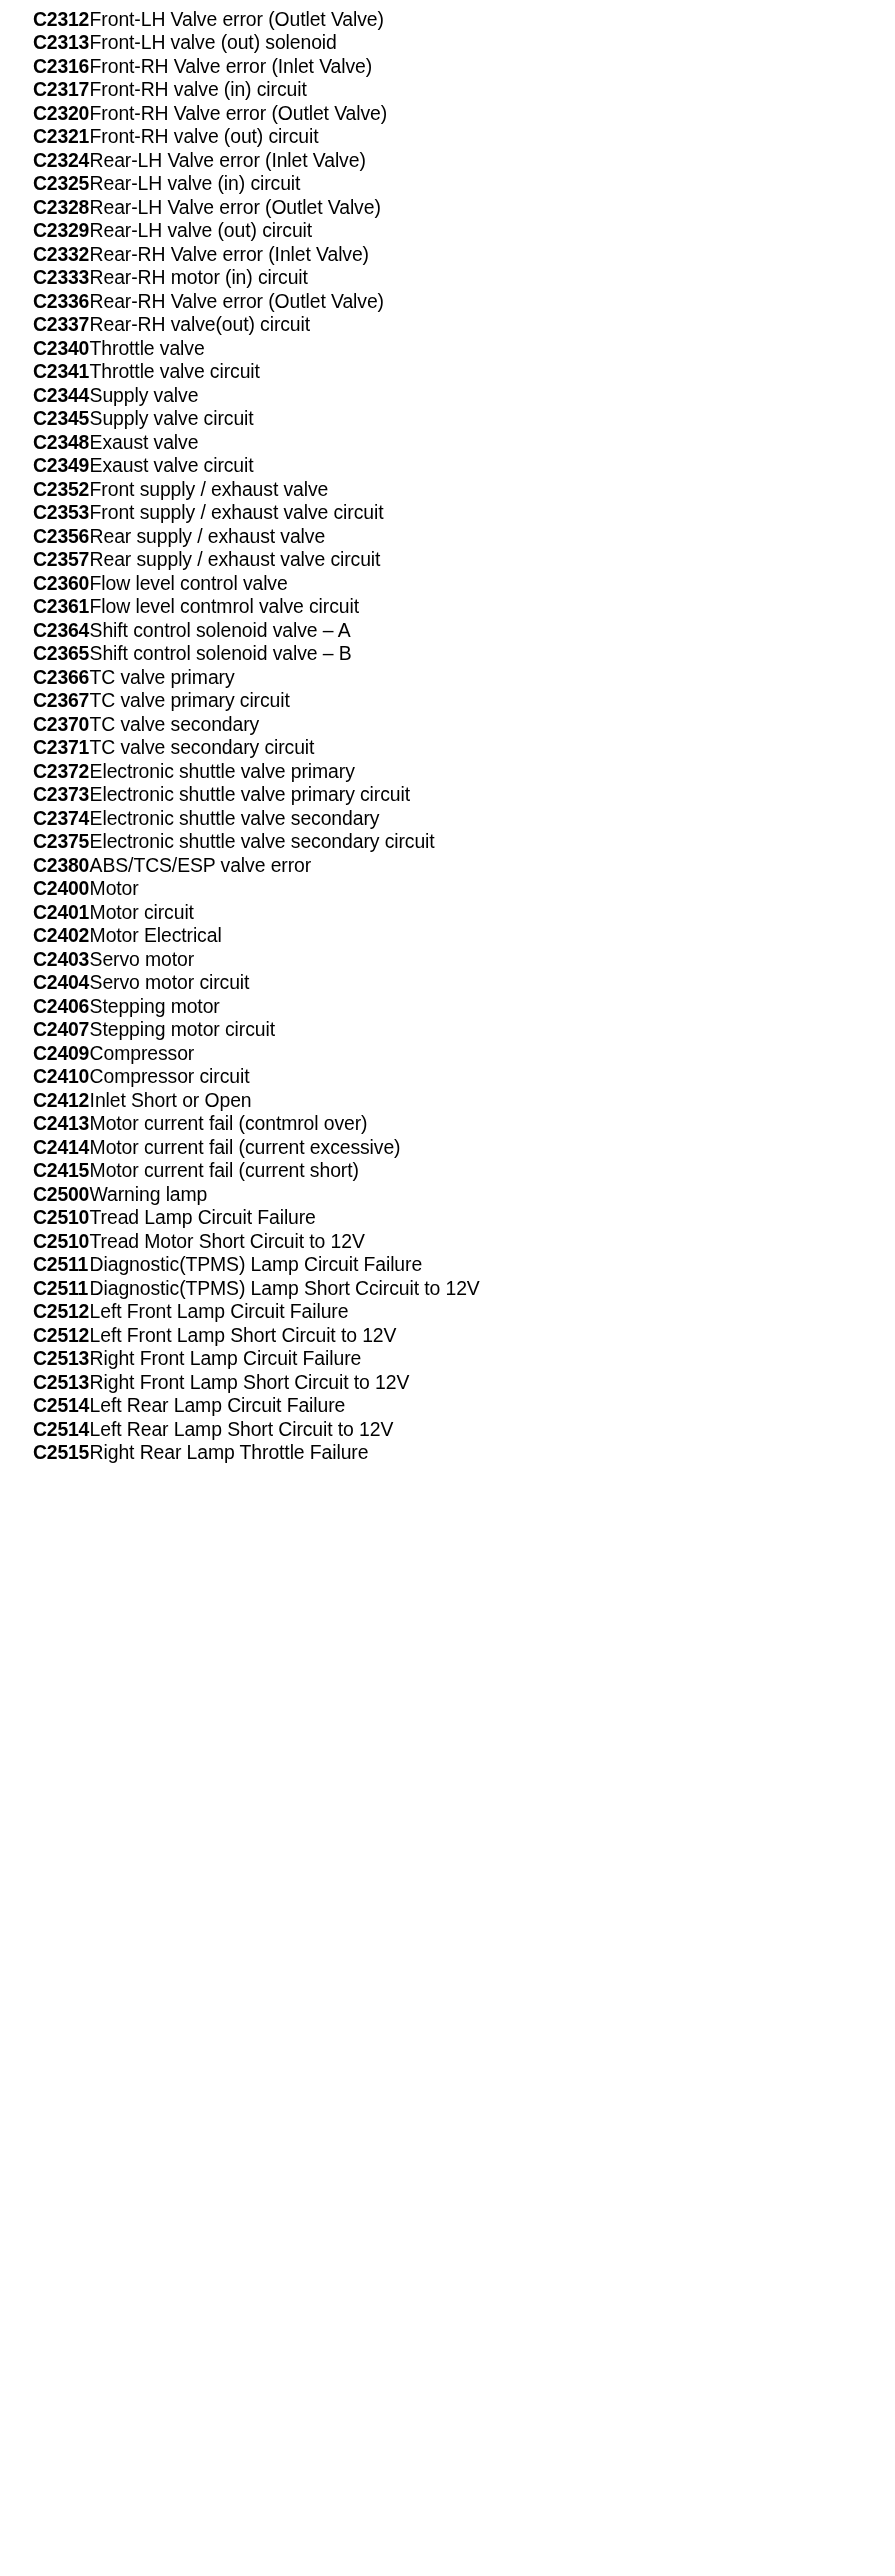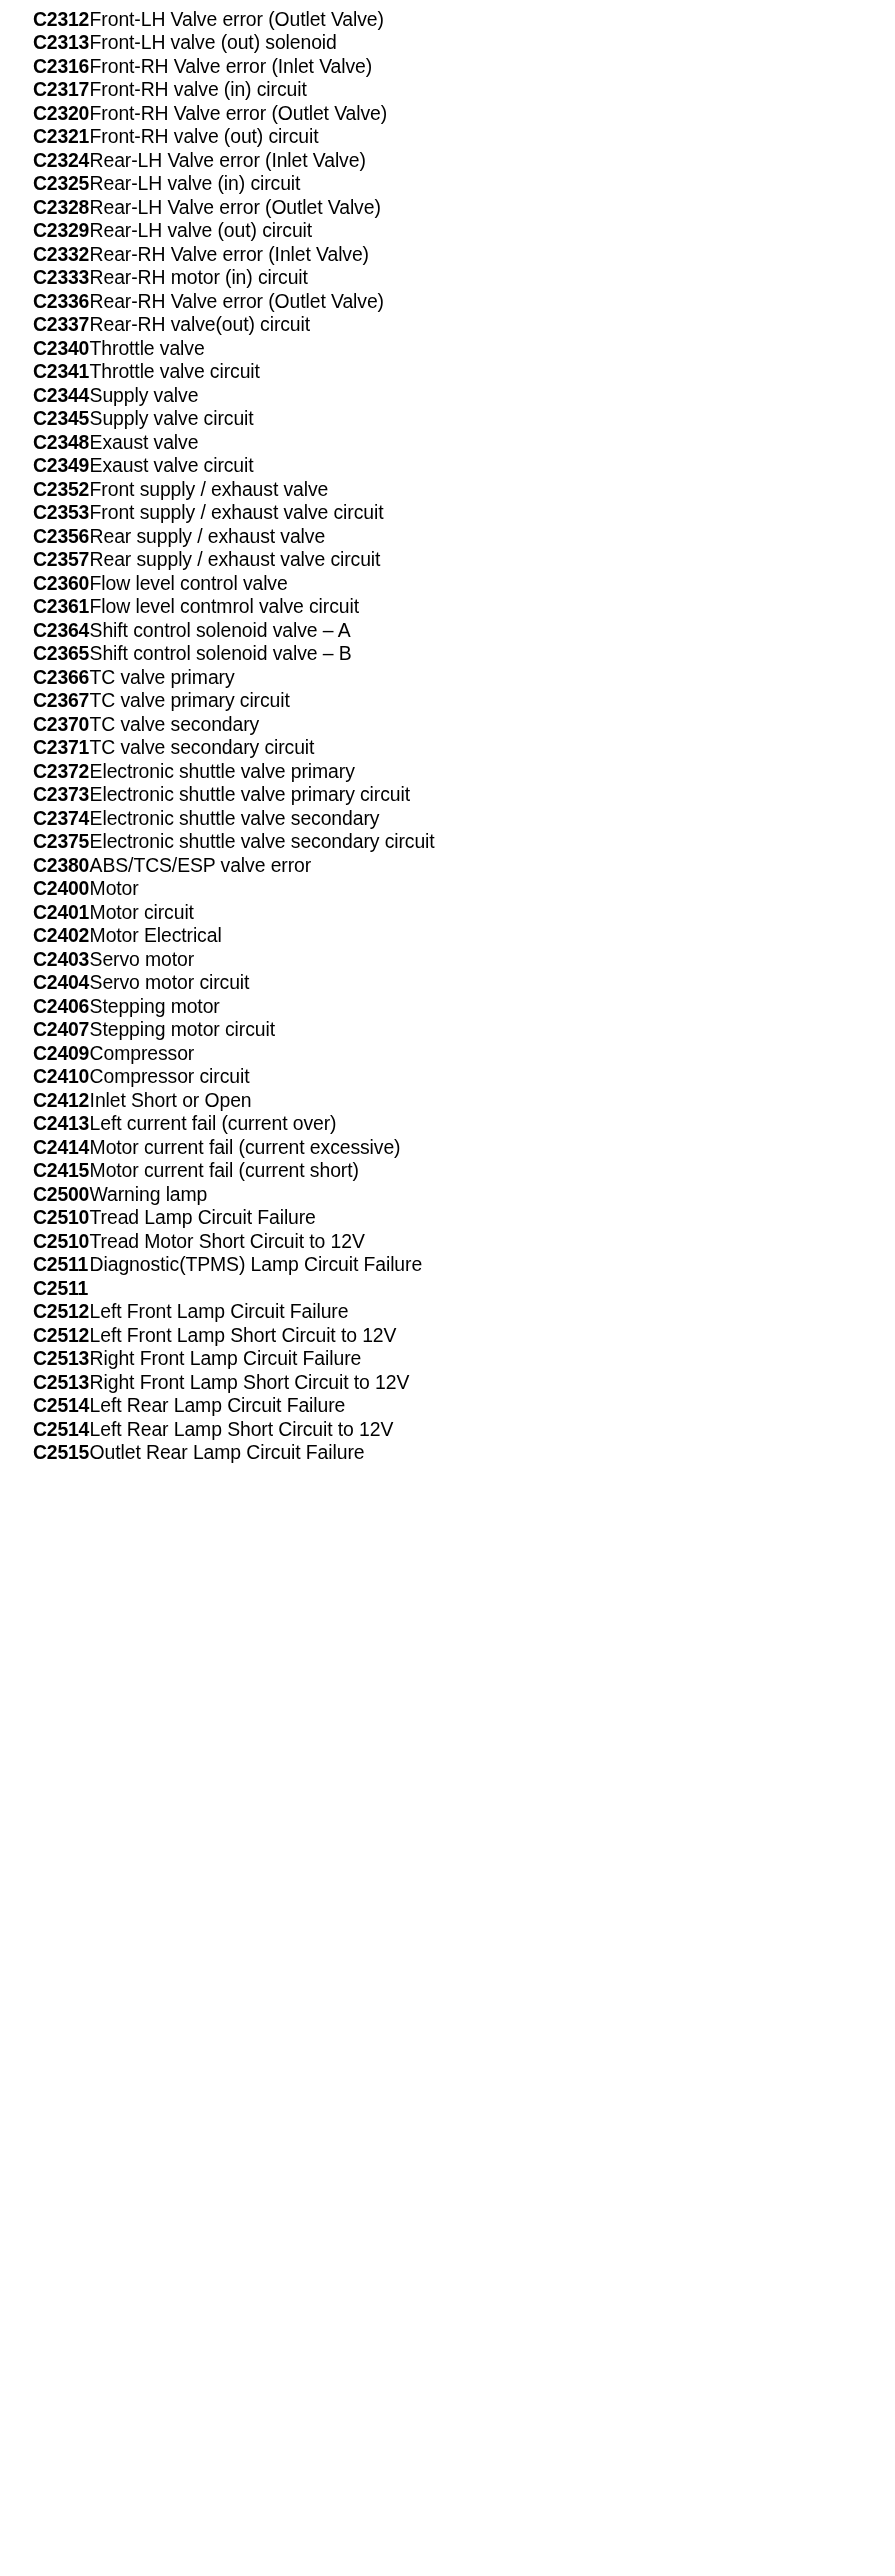--- a/index.html
+++ b/index.html
@@ -232,21 +232,21 @@
     <div class="code-row">
       <span class="code-id">C2410</span>
       <span class="code-desc">Compressor circuit</span>
     </div>
     <div class="code-row">
       <span class="code-id">C2412</span>
       <span class="code-desc">Inlet Short or Open</span>
     </div>
     <div class="code-row">
       <span class="code-id">C2413</span>
-      <span class="code-desc">Left current fail (current over)</span>
+      <span class="code-desc">Motor current fail (contmrol over)</span>
     </div>
     <div class="code-row">
       <span class="code-id">C2414</span>
       <span class="code-desc">Motor current fail (current excessive)</span>
     </div>
     <div class="code-row">
       <span class="code-id">C2415</span>
       <span class="code-desc">Motor current fail (current short)</span>
     </div>
     <div class="code-row">
@@ -260,20 +260,21 @@
     <div class="code-row">
       <span class="code-id">C2510</span>
       <span class="code-desc">Tread Motor Short Circuit to 12V</span>
     </div>
     <div class="code-row">
       <span class="code-id">C2511</span>
       <span class="code-desc">Diagnostic(TPMS) Lamp Circuit Failure</span>
     </div>
     <div class="code-row">
       <span class="code-id">C2511</span>
+      <span class="code-desc">Diagnostic(TPMS) Lamp Short Ccircuit to 12V</span>
     </div>
     <div class="code-row">
       <span class="code-id">C2512</span>
       <span class="code-desc">Left Front Lamp Circuit Failure</span>
     </div>
     <div class="code-row">
       <span class="code-id">C2512</span>
       <span class="code-desc">Left Front Lamp Short Circuit to 12V</span>
     </div>
     <div class="code-row">
@@ -287,16 +288,16 @@
     <div class="code-row">
       <span class="code-id">C2514</span>
       <span class="code-desc">Left Rear Lamp Circuit Failure</span>
     </div>
     <div class="code-row">
       <span class="code-id">C2514</span>
       <span class="code-desc">Left Rear Lamp Short Circuit to 12V</span>
     </div>
     <div class="code-row">
       <span class="code-id">C2515</span>
-      <span class="code-desc">Outlet Rear Lamp Circuit Failure</span>
+      <span class="code-desc">Right Rear Lamp Throttle Failure</span>
     </div>
   </div>
 
 
 </body></html>

